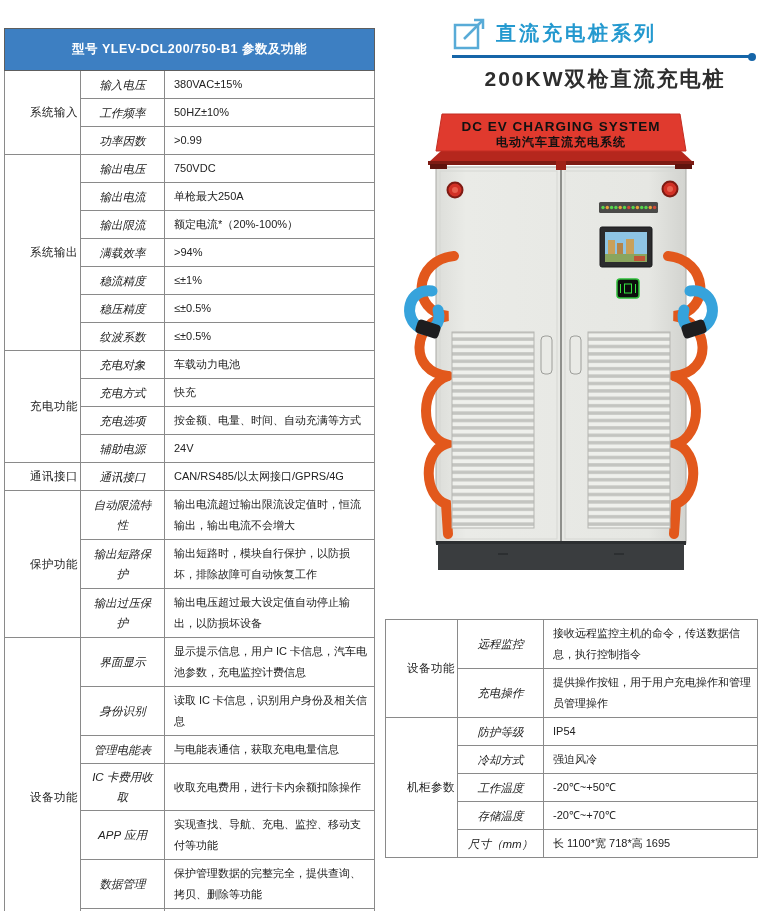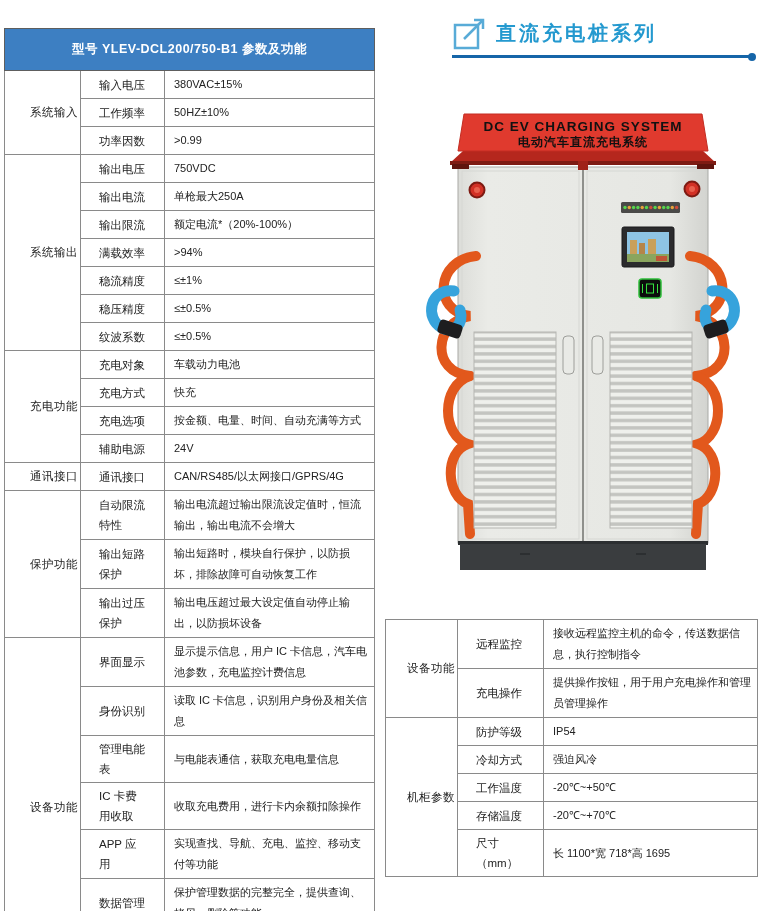--- a/index.html
+++ b/index.html
@@ -16,21 +16,21 @@
   }
   table.param-table th.hdr {
     background:#3d7fc2; color:#fff; font-weight:bold; font-size:12.5px;
     height:23px; text-align:center; border:1px solid #5e5e5e; padding:9px 4px;
     letter-spacing:0.5px;
   }
   table.param-table td {
     border:1px solid #8a8a8a; font-size:11.5px; vertical-align:middle;
   }
   table.param-table td.cat   { text-align:right; padding:3px 2px; letter-spacing:0.5px; }
-  table.param-table td.param { padding:3px 18px; line-height:20px; }
+  table.param-table td.param { text-align:center; padding:3px 8px; line-height:20px;font-style:italic; }
   table.param-table td.value { text-align:left; padding:3px 6px 3px 9px; line-height:21px; font-size:11px; }
 
   #spec-table { left:4px;   top:28px;  width:371px; border:1px solid #5e5e5e; }
   #info-table { left:385px; top:619px; width:373px; border:1px solid #5e5e5e; }
 
   
   .series-header { position:absolute; left:452px; top:14px; width:306px; }
   .series-row { display:flex; align-items:flex-end; gap:8px; }
   .series-title {
     font-size:20px; font-weight:bold; color:#2499cf; letter-spacing:3px;
@@ -42,21 +42,21 @@
   .title-underline .dot {
     position:absolute; right:-4px; top:-2.5px; width:8px; height:8px;
     border-radius:50%; background:#1565a8;
   }
   .product-title {
     margin-top:7px; text-align:center; font-size:21px; font-weight:600;
     color:#2e2e2e; letter-spacing:2px;
   }
 
   
-  .machine-wrap { position:absolute; left:420px; top:106px; width:342px; height:480px; }
+  .machine-wrap { position:absolute; left:398px; top:106px; width:342px; height:480px; }
   .machine-wrap svg { width:100%; height:100%; }
   text.bn1 { font:bold 13.5px "Liberation Sans",sans-serif; fill:#111; letter-spacing:1px; }
   text.bn2 { font:bold 12px "Liberation Sans",sans-serif; fill:#111; letter-spacing:1px; }
 </style>
 </head>
 <body>
 
 <table class="param-table" id="spec-table">
   <colgroup>
       <col style="width:76px">
@@ -185,20 +185,21 @@
         <rect x="3" y="11" width="23" height="23" fill="none" stroke="#58abd7" stroke-width="2.5"></rect>
         <line x1="12" y1="25" x2="30" y2="7" stroke="#58abd7" stroke-width="2.5"></line>
         <polyline points="22,6 31,6 31,15" fill="none" stroke="#58abd7" stroke-width="2.5"></polyline>
       </svg>
     </span>
     <span class="series-title">直流充电桩系列</span>
   </div>
   <div class="title-underline">
     <span class="dot"></span>
   </div>
+  <div class="product-title">200KW双枪直流充电桩</div>
 </div>
 
 <div class="machine-wrap">
 <svg viewBox="0 0 342 480">
   <defs>
     <pattern id="louv" width="10" height="7.4" patternUnits="userSpaceOnUse">
       <rect width="10" height="7.4" fill="#eff0ec"></rect>
       <rect y="2" width="10" height="3.4" fill="#c3c4c0"></rect>
     </pattern>
     <linearGradient id="cab" x1="0" y1="0" x2="1" y2="0">

